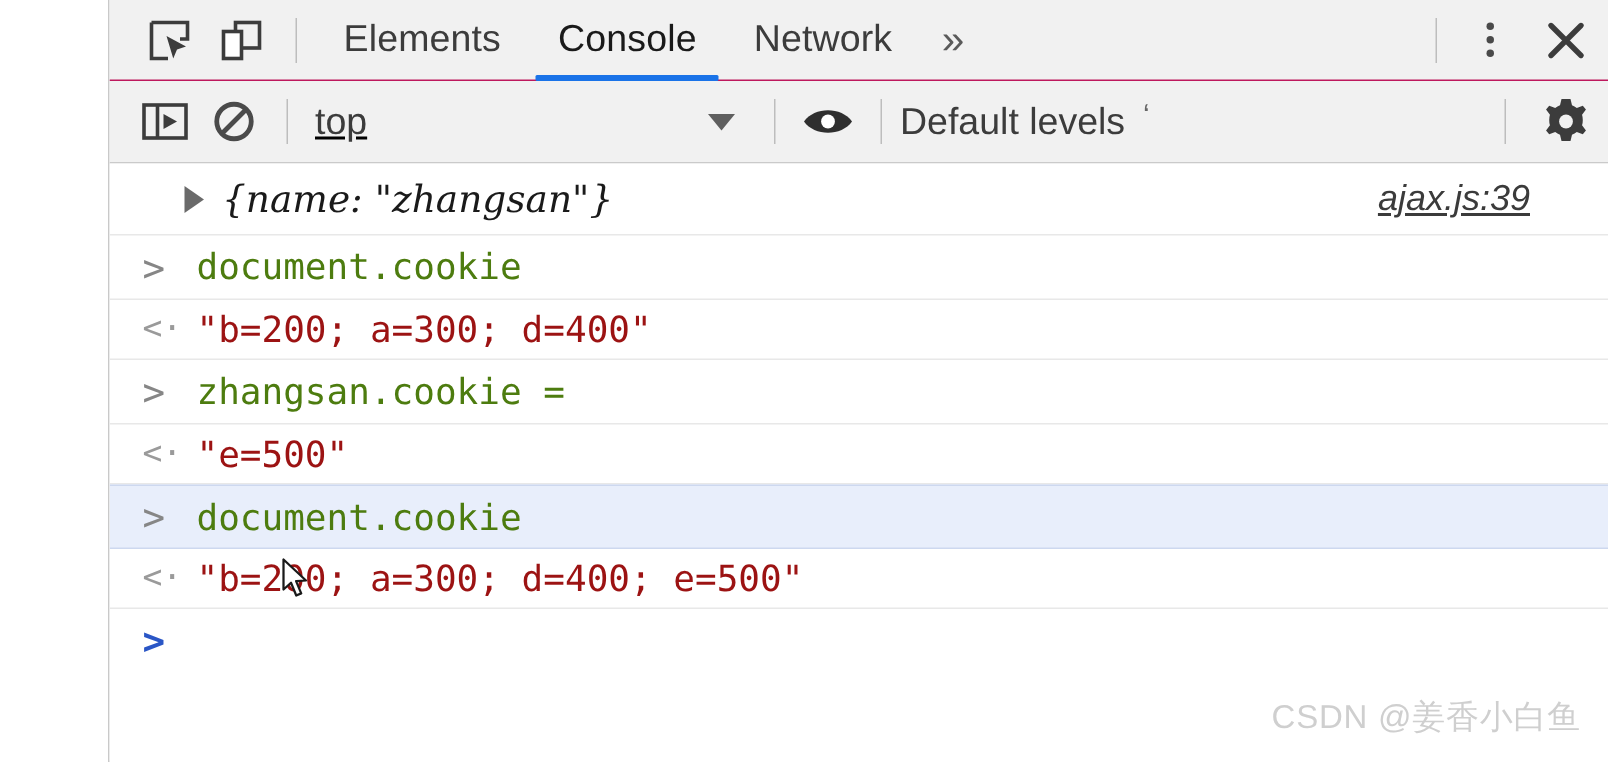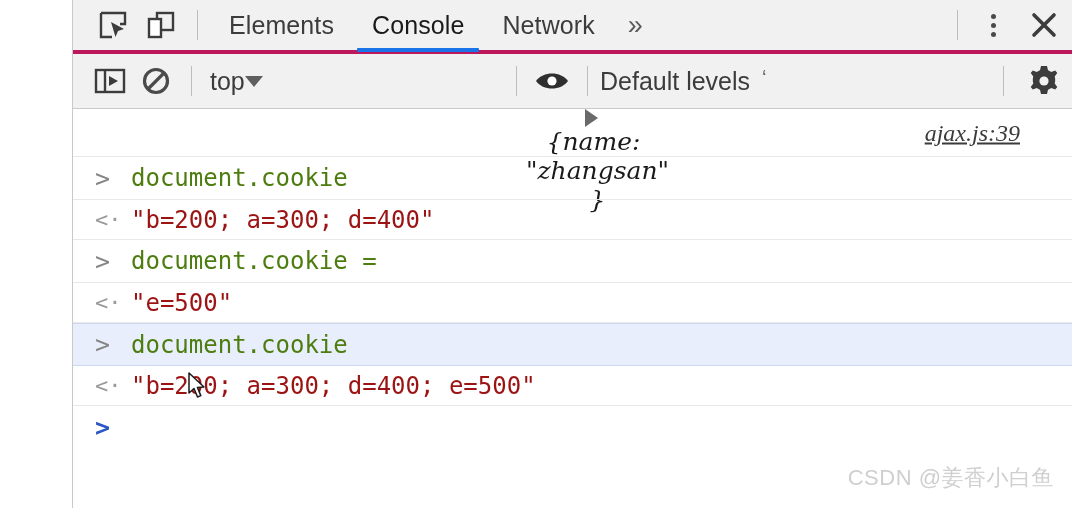--- a/index.html
+++ b/index.html
@@ -32,21 +32,21 @@
     border-left: 1px solid #c9c9c9;
     box-sizing: border-box;
     overflow: hidden;
   }
 
   
   .tabbar {
     position: relative;
     height: 54px;
     background: #f1f1f1;
-    border-bottom: 4px solid #be185d;
+    border-bottom: 1px solid #be185d;
     display: flex;
     align-items: center;
     box-sizing: border-box;
   }
   .tb-icon {
     width: 48px;
     height: 54px;
     display: flex;
     align-items: center;
     justify-content: center;
@@ -139,22 +139,24 @@
     justify-content: center;
     flex: none;
   }
   .fb-icon.first { margin-left: 14px; }
   .ctx-select {
     display: flex;
     align-items: center;
     height: 55px;
     flex: none;
     width: 300px;
+    justify-content: space-between;
     padding-right: 14px;
     box-sizing: border-box;
+    text-decoration: underline;
   }
   .ctx-label {
     font-size: 25px;
     color: #3c3c3c;
     padding-left: 6px;
   }
   .caret-down {
     width: 0; height: 0;
     border-left: 9px solid transparent;
     border-right: 9px solid transparent;
@@ -214,21 +216,20 @@
     padding-left: 22px;
     font-family: "DejaVu Sans Mono", monospace;
     font-size: 24px;
     min-height: 38px;
   }
   .row.log {
     height: 48px;
     padding-left: 50px;
     font-family: "DejaVu Serif", serif;
     font-style: italic;
-    flex-direction: column;
   }
   .row.input { height: 43px; }
   .row.output { height: 40px; }
   .row.prompt { height: 42px; border-bottom: none; }
   .row.selected {
     background: #e8eefb;
     border-top: 1px solid #cdd8ef;
     border-bottom: 1px solid #cdd8ef;
   }
 
@@ -264,21 +265,21 @@
     font-style: italic;
     font-size: 25px;
     white-space: pre;
   }
 
   .srclink {
     position: absolute;
     right: 52px;
     top: 50%;
     transform: translateY(-50%);
-    font-family: Liberation Serif, serif;
+    font-family: Liberation Sans, sans-serif;
     font-size: 24px;
     color: #3b3b3b;
     text-decoration: underline;
     white-space: nowrap;
   }
 
   .watermark {
     position: absolute;
     right: 18px;
     bottom: 14px;
@@ -420,21 +421,21 @@
         <span class="code">document.cookie</span>
       </div>
 
       <div class="row output">
         <span class="gutter out">&lt;·</span>
         <span class="str">"b=200; a=300; d=400"</span>
       </div>
 
       <div class="row input">
         <span class="gutter">&gt;</span>
-        <span class="code">document.cookie = </span>
+        <span class="code">zhangsan.cookie = </span>
       </div>
 
       <div class="row output">
         <span class="gutter out">&lt;·</span>
         <span class="str">"e=500"</span>
       </div>
 
       <div class="row input selected">
         <span class="gutter">&gt;</span>
         <span class="code">document.cookie</span>

